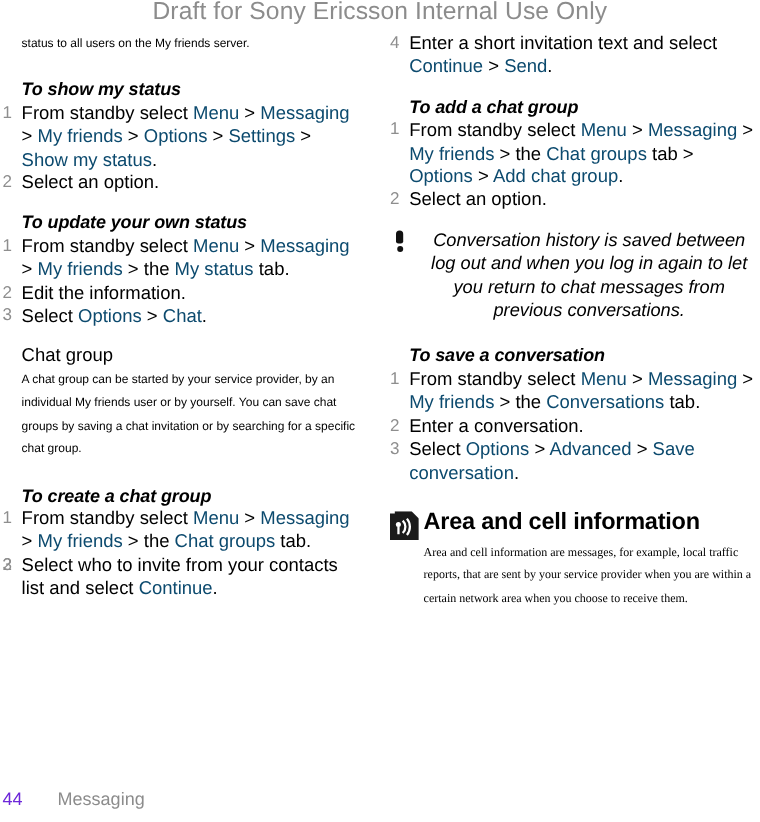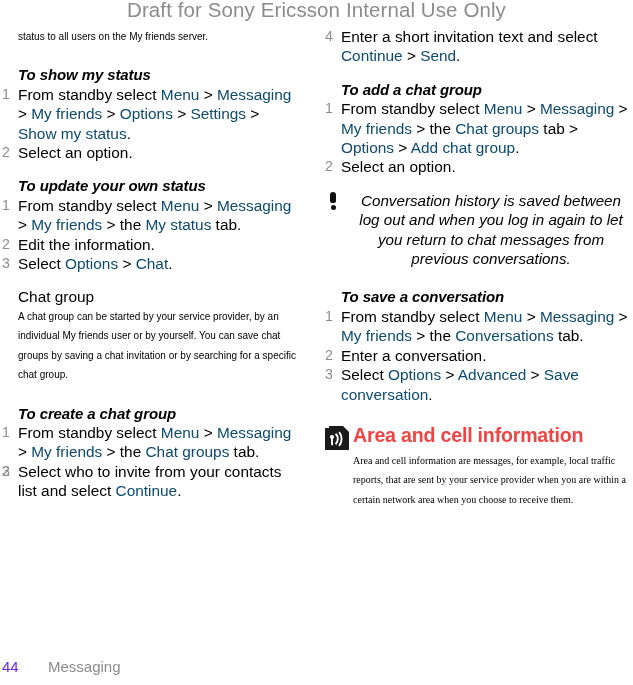--- a/index.html
+++ b/index.html
@@ -147,21 +147,21 @@
     left: 0;
     top: 3px;
     width: 24px;
     height: 24px;
   }
   .chapter h2 {
     margin: 0;
     font-size: 19.6px;
     line-height: 24px;
     font-weight: bold;
-    color: #ef4444;
+    color: #000000;
     letter-spacing: -0.2px;
     white-space: nowrap;
   }
 
   
   .footer {
     position: absolute;
     left: 2px;
     bottom: 8px;
     width: 300px;

